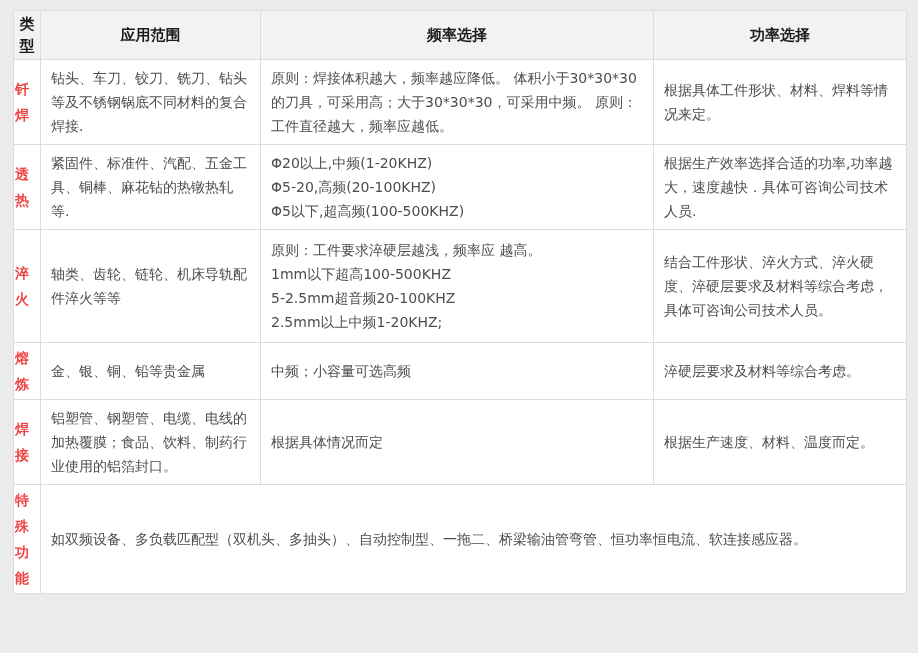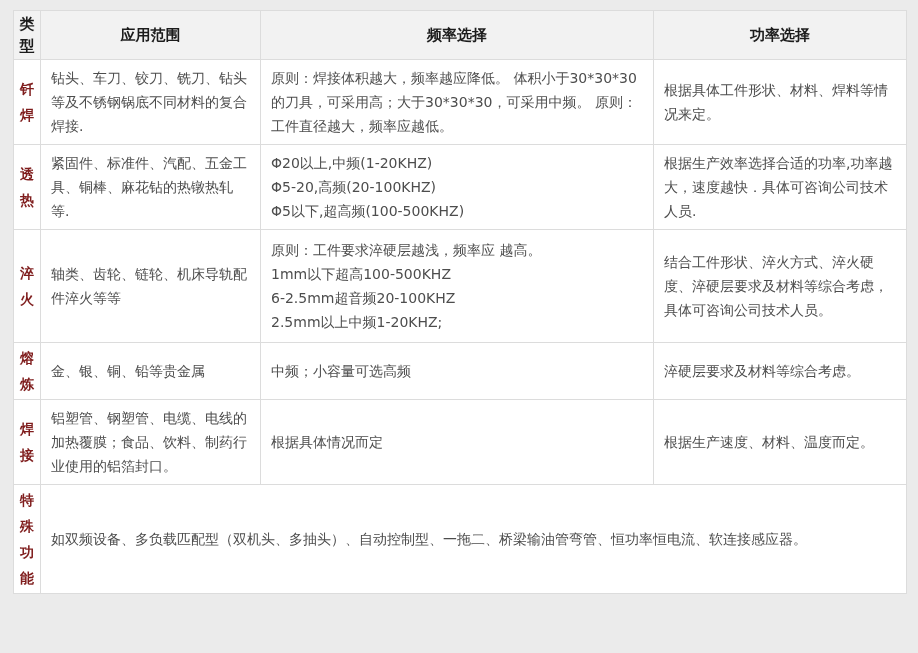--- a/index.html
+++ b/index.html
@@ -34,24 +34,24 @@
     color: #1c1c1c;
     font-size: 15px;
     font-weight: bold;
     text-align: center;
     line-height: 22px;
     padding: 2px 2px;
   }
   
   tbody th.type-cell {
     background: #ffffff;
-    color: #7f1d1d;
+    color: #ef4444;
     font-size: 14px;
     font-weight: bold;
-    text-align: center;
+    text-align: left;
     line-height: 26px;
     padding: 2px 1px;
     word-break: break-all;
   }
   
   tbody td {
     color: #4d4d4d;
     font-size: 14px;
     line-height: 24px;
     padding: 6px 10px;
@@ -101,21 +101,21 @@
         <td>Φ20以上,中频(1-20KHZ)
 Φ5-20,高频(20-100KHZ)
 Φ5以下,超高频(100-500KHZ)</td>
         <td>根据生产效率选择合适的功率,功率越大，速度越快．具体可咨询公司技术人员.</td>
       </tr>
       <tr class="row-quench">
         <th class="type-cell">淬火</th>
         <td>轴类、齿轮、链轮、机床导轨配件淬火等等</td>
         <td>原则：工件要求淬硬层越浅，频率应 越高。
 1mm以下超高100-500KHZ
-6-2.5mm超音频20-100KHZ
+5-2.5mm超音频20-100KHZ
 2.5mm以上中频1-20KHZ;</td>
         <td>结合工件形状、淬火方式、淬火硬度、淬硬层要求及材料等综合考虑，具体可咨询公司技术人员。</td>
       </tr>
       <tr class="row-melt">
         <th class="type-cell">熔炼</th>
         <td>金、银、铜、铅等贵金属</td>
         <td>中频；小容量可选高频</td>
         <td>淬硬层要求及材料等综合考虑。</td>
       </tr>
       <tr class="row-weld">

